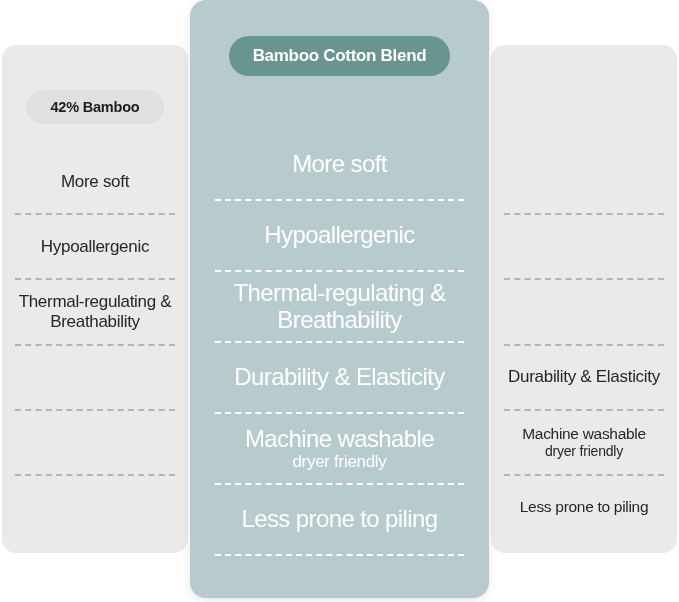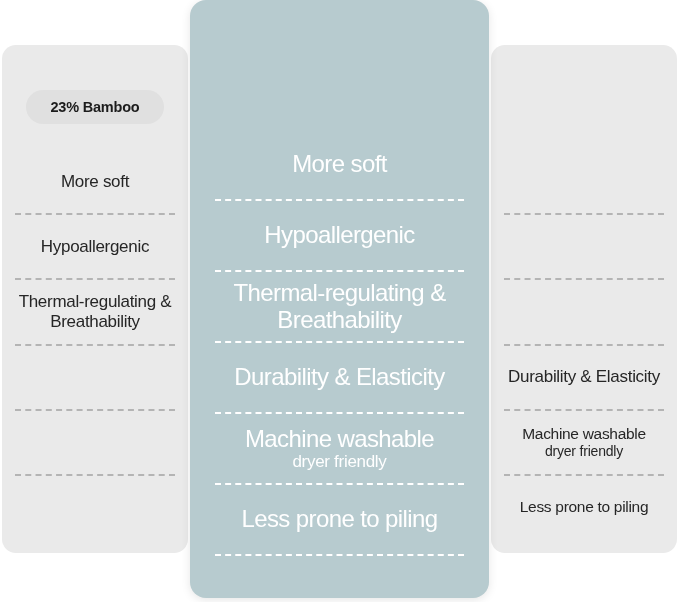--- a/index.html
+++ b/index.html
@@ -144,21 +144,21 @@
     margin-top: -1px;
   }
 </style>
 </head>
 <body>
 
 <div id="comparison-root">
 
   <div class="side-panel" id="panel-bamboo">
     <div class="badge-wrap">
-      <div class="side-badge">23% Bamboo</div>
+      <div class="side-badge">42% Bamboo</div>
     </div>
     <div class="side-rows">
 
       <div class="side-row">
         <div class="row-text size-lg">More soft</div>
       </div>
 
       <div class="side-row">
         <div class="row-text size-lg">Hypoallergenic</div>
       </div>
@@ -209,20 +209,23 @@
       </div>
 
       <div class="side-row">
         <div class="row-text size-md">Less prone to piling</div>
       </div>
 
     </div>
   </div>
 
   <div id="panel-blend">
+    <div class="badge-wrap">
+      <div class="center-badge">Bamboo Cotton Blend</div>
+    </div>
     <div class="center-rows">
 
       <div class="center-row">
         <div class="row-text">More soft</div>
       </div>
 
       <div class="center-row">
         <div class="row-text">Hypoallergenic</div>
       </div>
 

